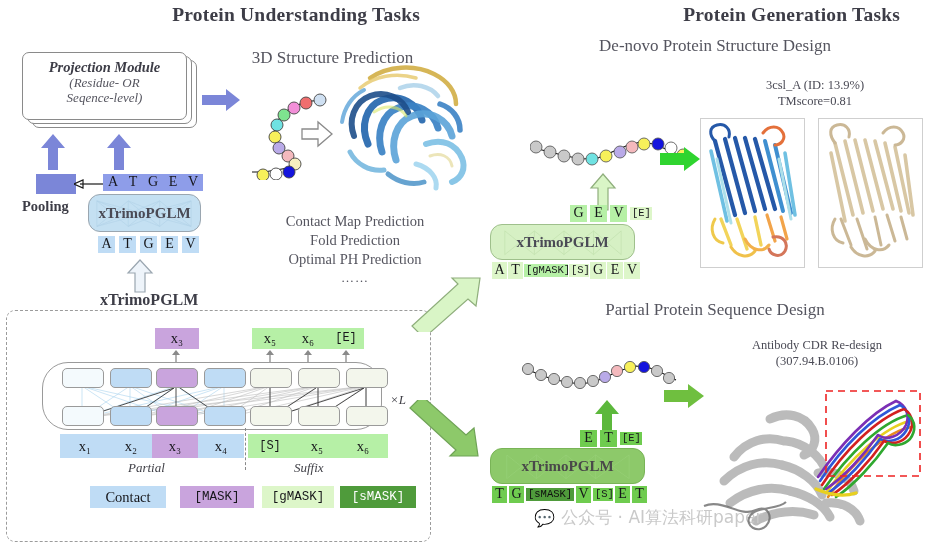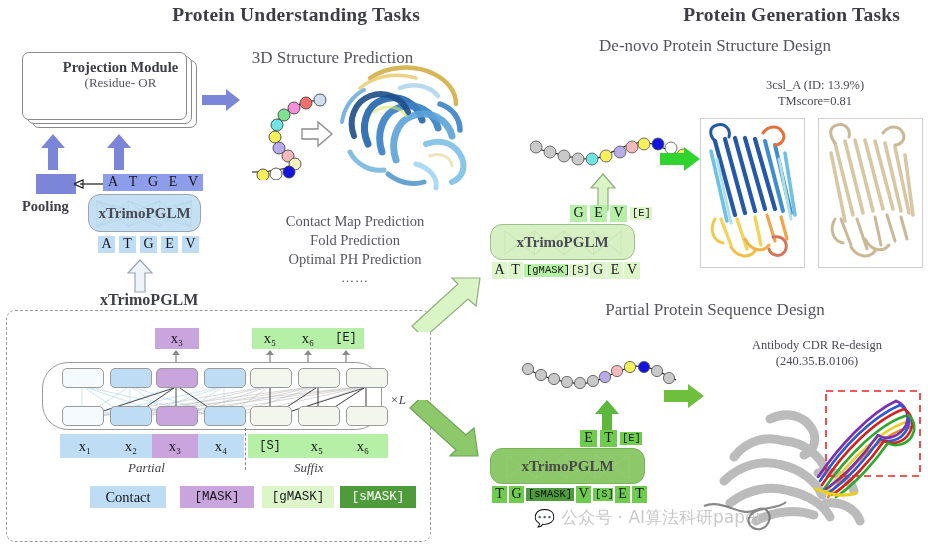--- a/index.html
+++ b/index.html
@@ -104,23 +104,24 @@
 
 <div class="stage">
 
   <div class="abs h-main" style="left:60px; top:4px; width:360px;">Protein Understanding Tasks</div>
   <div class="abs h-main" style="left:540px; top:4px; width:360px;">Protein Generation Tasks</div>
 
   <div class="abs" id="proj-stack" style="left:22px; top:52px;">
     <div class="card c3"></div>
     <div class="card c2"></div>
     <div class="card c1"></div>
-    <div class="abs" id="proj-text" style="left:16px; top:0;">
+    <div class="abs" id="proj-text" style="left:0; top:0;font-style:italic;">
       <div class="l1">Projection Module</div>
       <div class="l2">(Residue- OR</div>
+      <div class="l3">Seqence-level)</div>
     </div>
   </div>
 
   <svg class="abs" style="left:38px; top:132px;" width="30" height="40">
     <polygon points="15,2 27,16 20,16 20,38 10,38 10,16 3,16" fill="#7b86d8"></polygon>
   </svg>
   <svg class="abs" style="left:104px; top:132px;" width="30" height="40">
     <polygon points="15,2 27,16 20,16 20,38 10,38 10,16 3,16" fill="#7b86d8"></polygon>
   </svg>
 
@@ -448,21 +449,21 @@
         <path d="M16,24 C10,16 10,8 18,6 C26,4 32,10 30,18"></path>
         <path d="M46,120 C52,132 64,134 70,126"></path>
       </g>
     </svg>
   </div>
 
   <div class="abs h-sub" style="left:535px; top:300px; width:360px;">Partial Protein Sequence Design</div>
 
   <div class="abs h-small" style="left:712px; top:338px; width:210px;">
     <div>Antibody CDR Re-design</div>
-    <div>(240.35.B.0106)</div>
+    <div>(307.94.B.0106)</div>
   </div>
 
   <svg class="abs" style="left:520px; top:352px;" width="170" height="50">
     <path d="M4,16 L18,22 L32,27 L46,30 L60,32 L74,30 L88,24 L102,18 L116,14 L130,16 L144,22 L156,28" fill="none" stroke="#111" stroke-width="1.1"></path>
     <g stroke="#555" stroke-width=".85">
       <circle cx="8" cy="17" r="5.6" fill="#c9c9c9"></circle>
       <circle cx="21" cy="23" r="5.6" fill="#c9c9c9"></circle>
       <circle cx="34" cy="27" r="5.6" fill="#c9c9c9"></circle>
       <circle cx="47" cy="30" r="5.6" fill="#c9c9c9"></circle>
       <circle cx="60" cy="31" r="5.6" fill="#c9c9c9"></circle>

